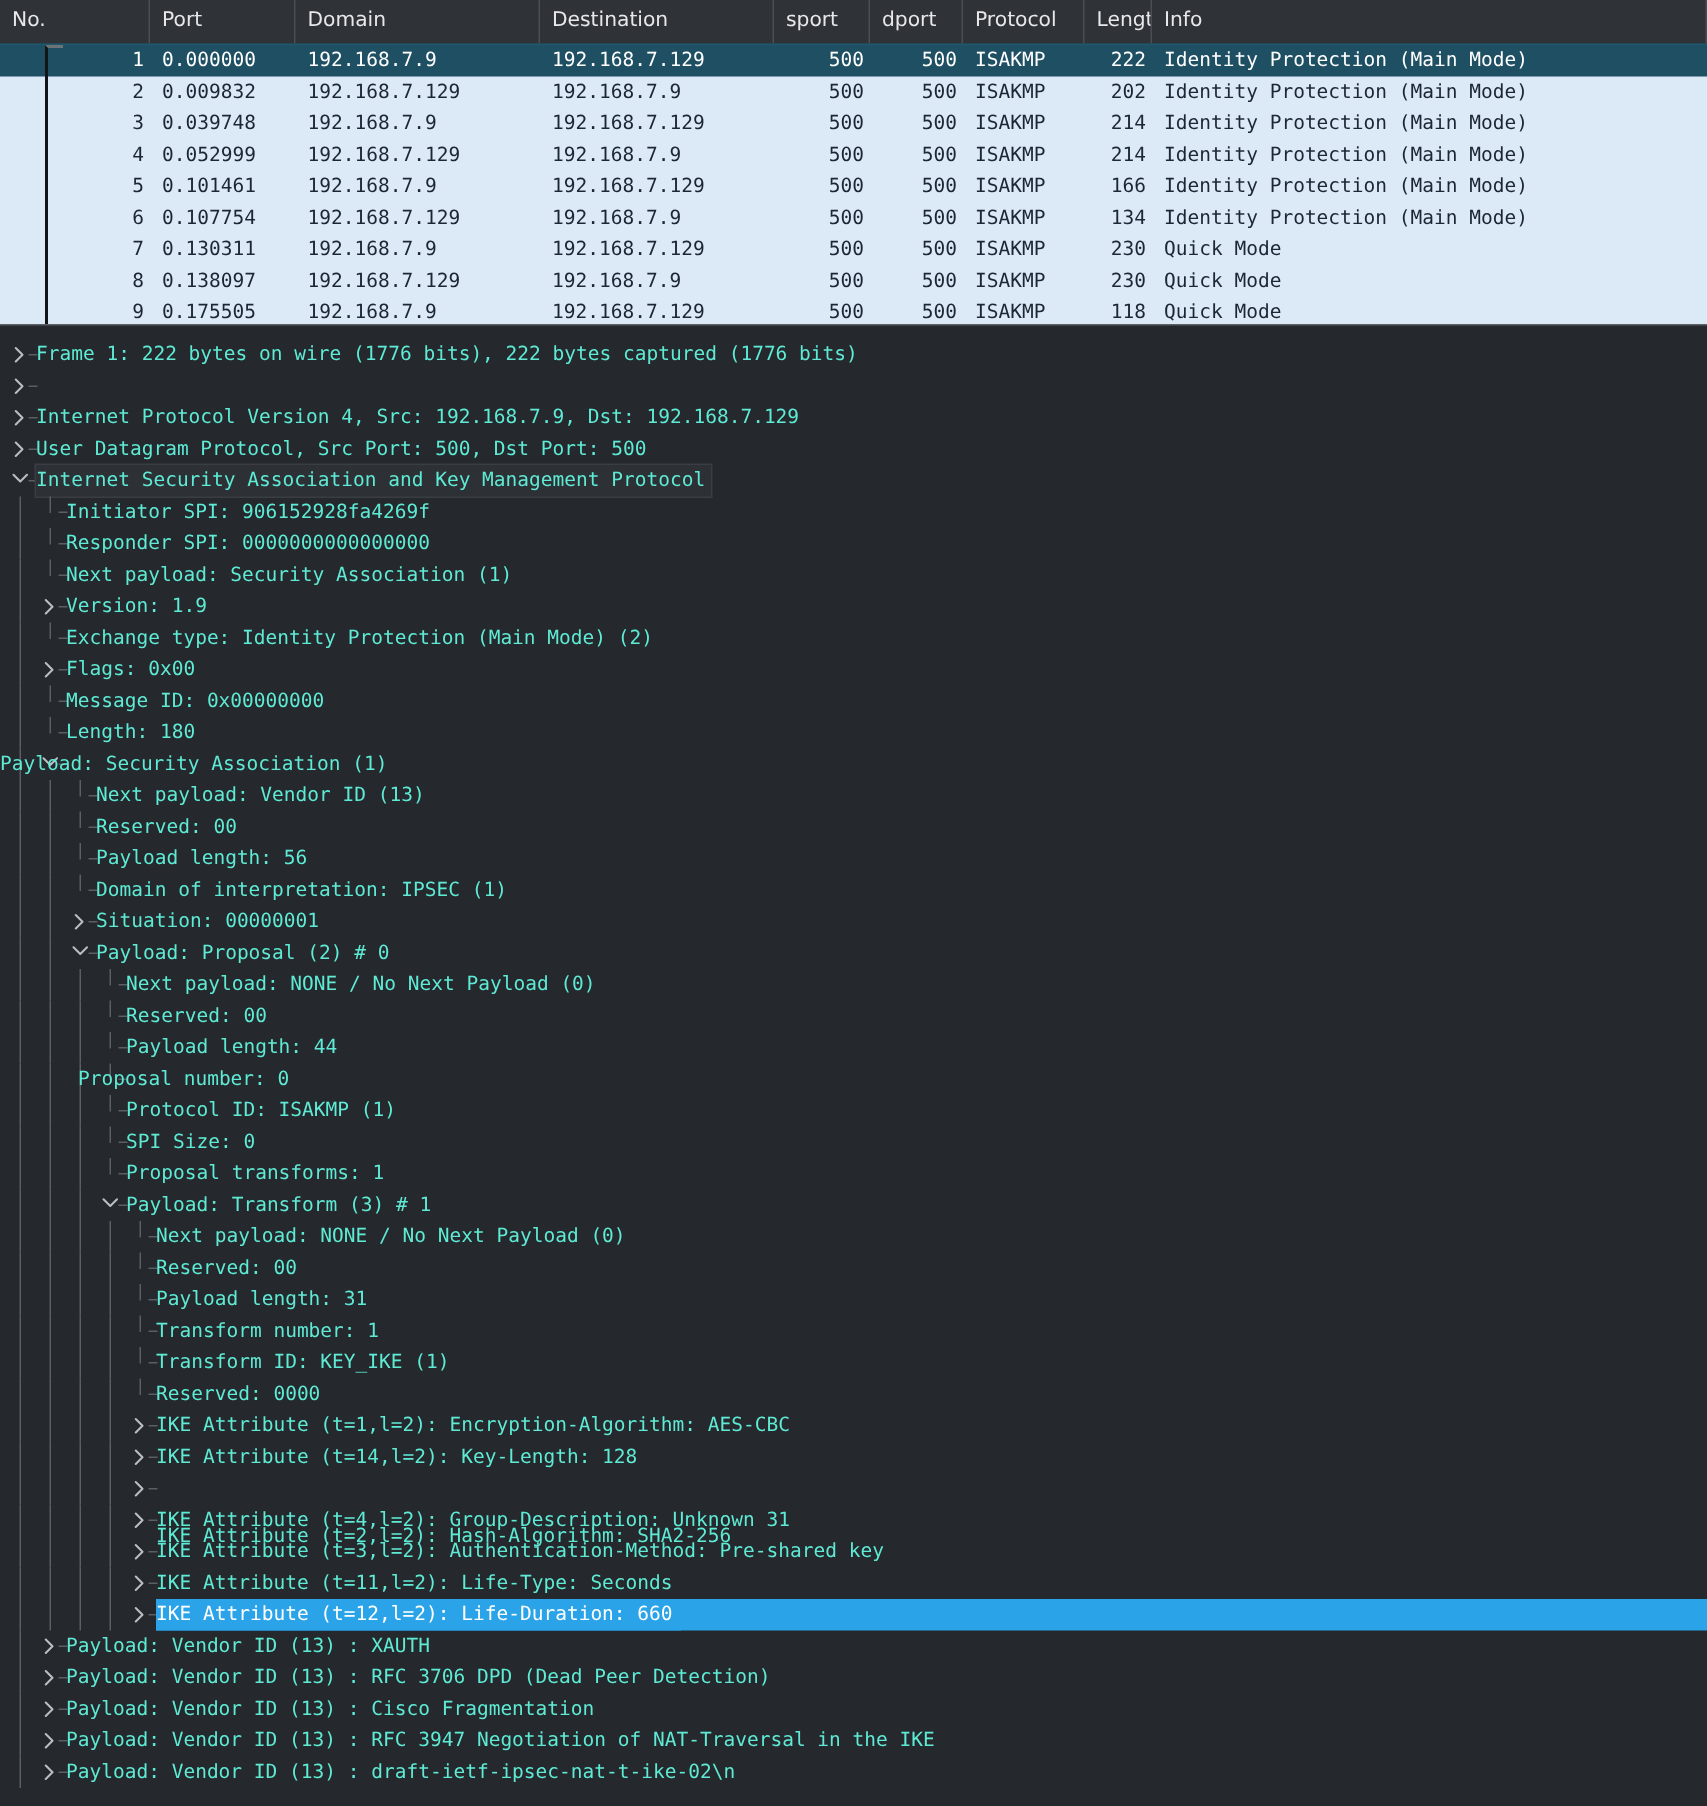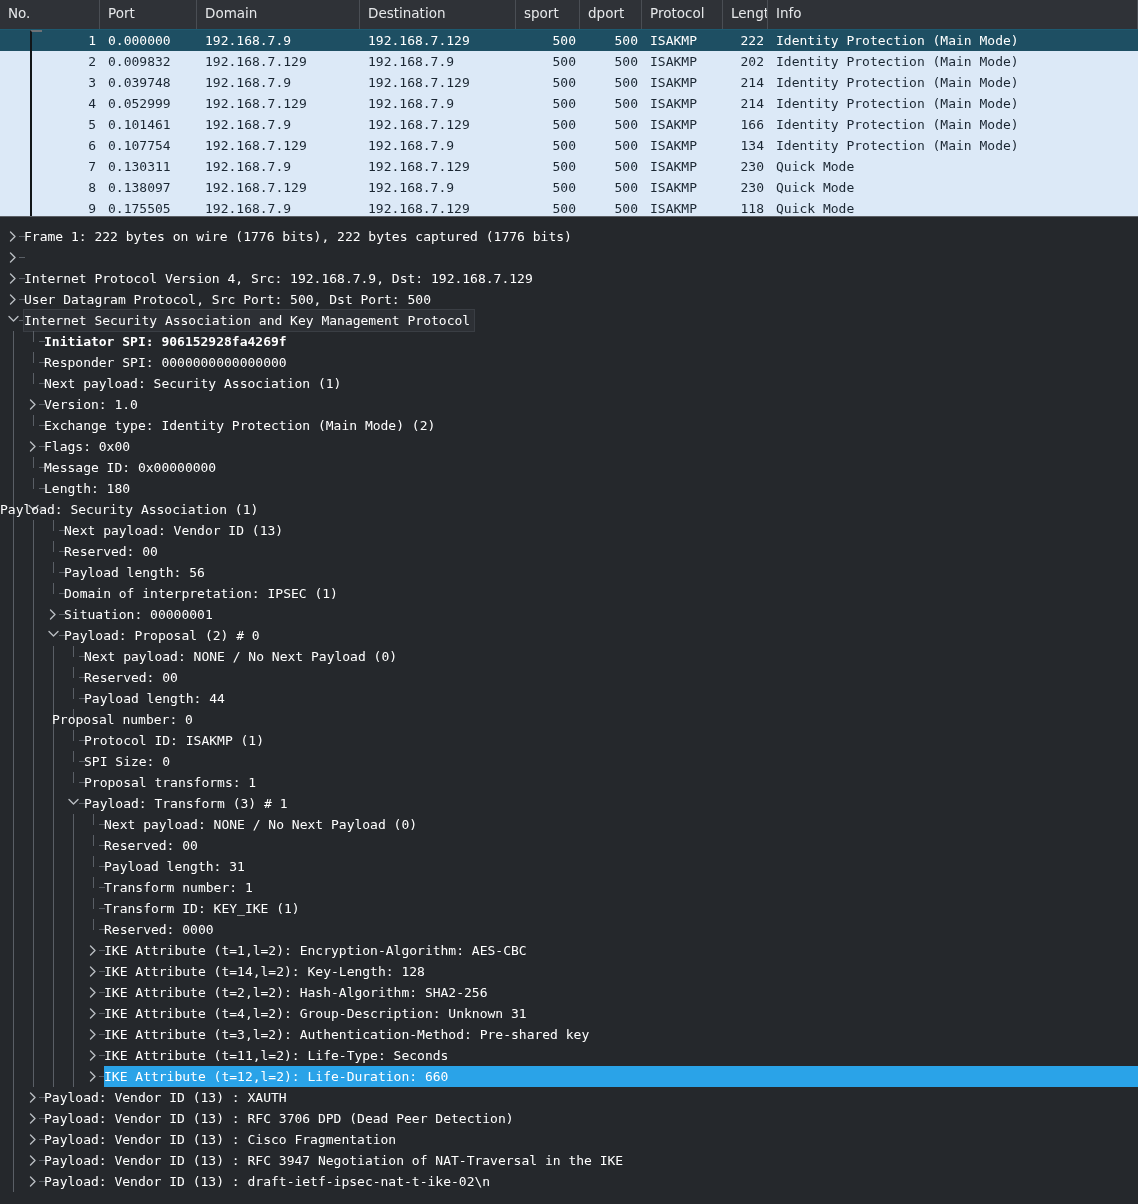--- a/index.html
+++ b/index.html
@@ -56,21 +56,21 @@
     background:#25282c;
     border-top:1px solid #5c6066;
   }
   
   #packet-detail{
     position:absolute;left:0;top:226px;width:1138px;height:978px;
     background:#25282c;overflow:hidden;
   }
   .trow{
     position:relative;height:21px;line-height:21px;
-    color:#ffffff;white-space:nowrap;font-size:13px;
+    color:#5eead4;white-space:nowrap;font-size:13px;
   }
   .trow .label{
     display:inline-block;position:relative;
     padding:0 4px 0 0;
   }
   .trow.highlight-box > .label{
     background:#2d3035;
     box-shadow:0 0 0 1px #3a3e44;
   }
   .trow.selected > .label{
@@ -241,32 +241,32 @@
           <path d="M1.5 1 L6 5.5 L1.5 10" fill="none" stroke="#b9bdc2" stroke-width="1.4" stroke-linecap="round" stroke-linejoin="round"></path>
         </svg>
       </span><div class="dash" style="left: 19px;"></div><span class="label" style="margin-left: 24px;">User Datagram Protocol, Src Port: 500, Dst Port: 500</span></div>
     <div class="trow highlight-box"><span class="tw" style="left: 6px;">
         <svg width="11" height="8" viewBox="0 0 11 8">
           <path d="M1 1.5 L5.5 6 L10 1.5" fill="none" stroke="#b9bdc2" stroke-width="1.4" stroke-linecap="round" stroke-linejoin="round"></path>
         </svg>
       </span><div class="dash" style="left: 19px;"></div><span class="label" style="margin-left: 24px;">Internet Security Association and Key Management Protocol</span></div>
     <div class="trow"><div class="vline" style="left: 13px;"></div><span class="tw" style="left: 26px;">
         <div class="vline" style="left: 7px; height: 11px;"></div>
-      </span><div class="dash" style="left: 39px;"></div><span class="label" style="margin-left: 44px; font-weight: bold;">Initiator SPI: 906152928fa4269f</span></div>
+      </span><div class="dash" style="left: 39px;"></div><span class="label" style="margin-left: 44px;">Initiator SPI: 906152928fa4269f</span></div>
     <div class="trow"><div class="vline" style="left: 13px;"></div><span class="tw" style="left: 26px;">
         <div class="vline" style="left: 7px; height: 11px;"></div>
       </span><div class="dash" style="left: 39px;"></div><span class="label" style="margin-left: 44px;">Responder SPI: 0000000000000000</span></div>
     <div class="trow"><div class="vline" style="left: 13px;"></div><span class="tw" style="left: 26px;">
         <div class="vline" style="left: 7px; height: 11px;"></div>
       </span><div class="dash" style="left: 39px;"></div><span class="label" style="margin-left: 44px;">Next payload: Security Association (1)</span></div>
     <div class="trow"><div class="vline" style="left: 13px;"></div><span class="tw" style="left: 26px;">
         <svg width="8" height="11" viewBox="0 0 8 11">
           <path d="M1.5 1 L6 5.5 L1.5 10" fill="none" stroke="#b9bdc2" stroke-width="1.4" stroke-linecap="round" stroke-linejoin="round"></path>
         </svg>
-      </span><div class="dash" style="left: 39px;"></div><span class="label" style="margin-left: 44px;">Version: 1.0</span></div>
+      </span><div class="dash" style="left: 39px;"></div><span class="label" style="margin-left: 44px;">Version: 1.9</span></div>
     <div class="trow"><div class="vline" style="left: 13px;"></div><span class="tw" style="left: 26px;">
         <div class="vline" style="left: 7px; height: 11px;"></div>
       </span><div class="dash" style="left: 39px;"></div><span class="label" style="margin-left: 44px;">Exchange type: Identity Protection (Main Mode) (2)</span></div>
     <div class="trow"><div class="vline" style="left: 13px;"></div><span class="tw" style="left: 26px;">
         <svg width="8" height="11" viewBox="0 0 8 11">
           <path d="M1.5 1 L6 5.5 L1.5 10" fill="none" stroke="#b9bdc2" stroke-width="1.4" stroke-linecap="round" stroke-linejoin="round"></path>
         </svg>
       </span><div class="dash" style="left: 39px;"></div><span class="label" style="margin-left: 44px;">Flags: 0x00</span></div>
     <div class="trow"><div class="vline" style="left: 13px;"></div><span class="tw" style="left: 26px;">
         <div class="vline" style="left: 7px; height: 11px;"></div>
@@ -352,21 +352,21 @@
       </span><div class="dash" style="left: 99px;"></div><span class="label" style="margin-left: 104px;">IKE Attribute (t=1,l=2): Encryption-Algorithm: AES-CBC</span></div>
     <div class="trow"><div class="vline" style="left: 13px;"></div><div class="vline" style="left: 33px;"></div><div class="vline" style="left: 53px;"></div><div class="vline" style="left: 73px;"></div><span class="tw" style="left: 86px;">
         <svg width="8" height="11" viewBox="0 0 8 11">
           <path d="M1.5 1 L6 5.5 L1.5 10" fill="none" stroke="#b9bdc2" stroke-width="1.4" stroke-linecap="round" stroke-linejoin="round"></path>
         </svg>
       </span><div class="dash" style="left: 99px;"></div><span class="label" style="margin-left: 104px;">IKE Attribute (t=14,l=2): Key-Length: 128</span></div>
     <div class="trow"><div class="vline" style="left: 13px;"></div><div class="vline" style="left: 33px;"></div><div class="vline" style="left: 53px;"></div><div class="vline" style="left: 73px;"></div><span class="tw" style="left: 86px;">
         <svg width="8" height="11" viewBox="0 0 8 11">
           <path d="M1.5 1 L6 5.5 L1.5 10" fill="none" stroke="#b9bdc2" stroke-width="1.4" stroke-linecap="round" stroke-linejoin="round"></path>
         </svg>
-      </span><div class="dash" style="left: 99px;"></div><span class="label" style="margin-left: 104px;">IKE Attribute (t=2,l=2): Hash-Algorithm: SHA2-256</span></div>
+      </span><div class="dash" style="left: 99px;"></div><span class="label" style="margin-left: 104px; margin-top: 32px;">IKE Attribute (t=2,l=2): Hash-Algorithm: SHA2-256</span></div>
     <div class="trow"><div class="vline" style="left: 13px;"></div><div class="vline" style="left: 33px;"></div><div class="vline" style="left: 53px;"></div><div class="vline" style="left: 73px;"></div><span class="tw" style="left: 86px;">
         <svg width="8" height="11" viewBox="0 0 8 11">
           <path d="M1.5 1 L6 5.5 L1.5 10" fill="none" stroke="#b9bdc2" stroke-width="1.4" stroke-linecap="round" stroke-linejoin="round"></path>
         </svg>
       </span><div class="dash" style="left: 99px;"></div><span class="label" style="margin-left: 104px;">IKE Attribute (t=4,l=2): Group-Description: Unknown 31</span></div>
     <div class="trow"><div class="vline" style="left: 13px;"></div><div class="vline" style="left: 33px;"></div><div class="vline" style="left: 53px;"></div><div class="vline" style="left: 73px;"></div><span class="tw" style="left: 86px;">
         <svg width="8" height="11" viewBox="0 0 8 11">
           <path d="M1.5 1 L6 5.5 L1.5 10" fill="none" stroke="#b9bdc2" stroke-width="1.4" stroke-linecap="round" stroke-linejoin="round"></path>
         </svg>
       </span><div class="dash" style="left: 99px;"></div><span class="label" style="margin-left: 104px;">IKE Attribute (t=3,l=2): Authentication-Method: Pre-shared key</span></div>

